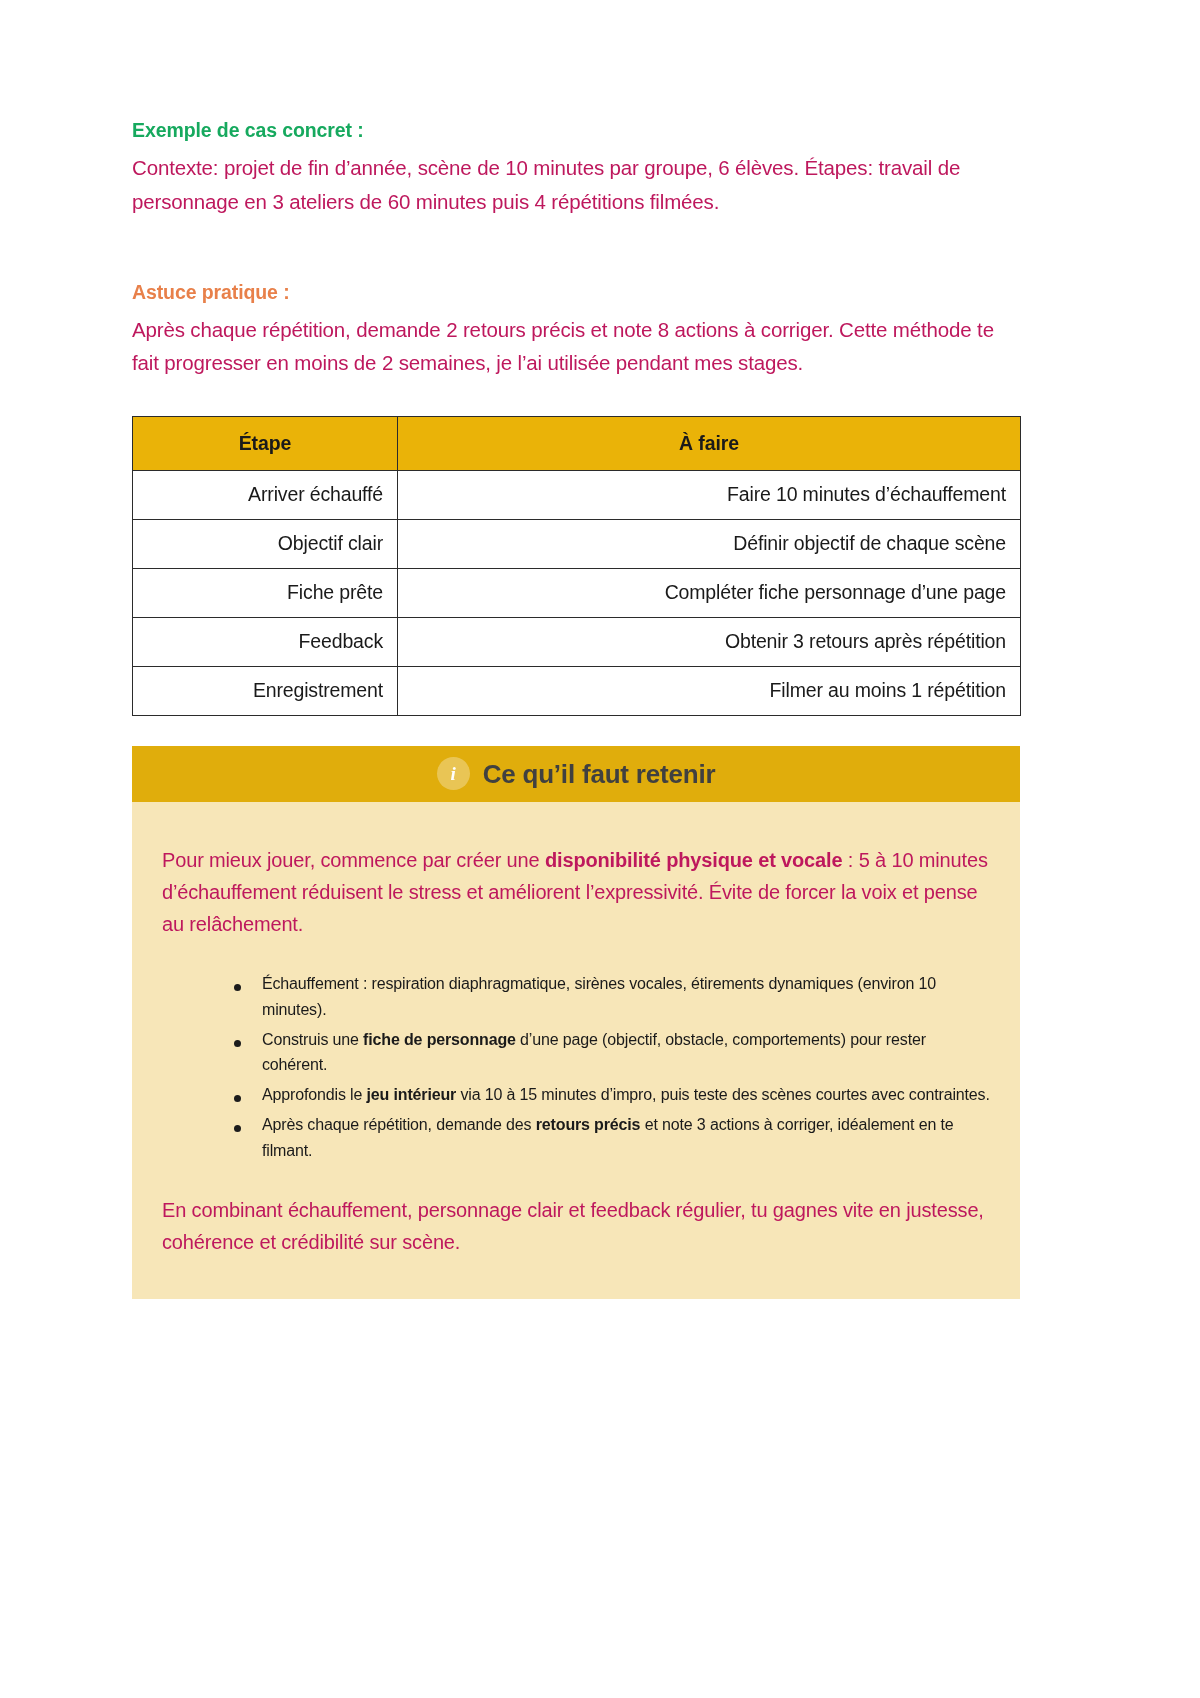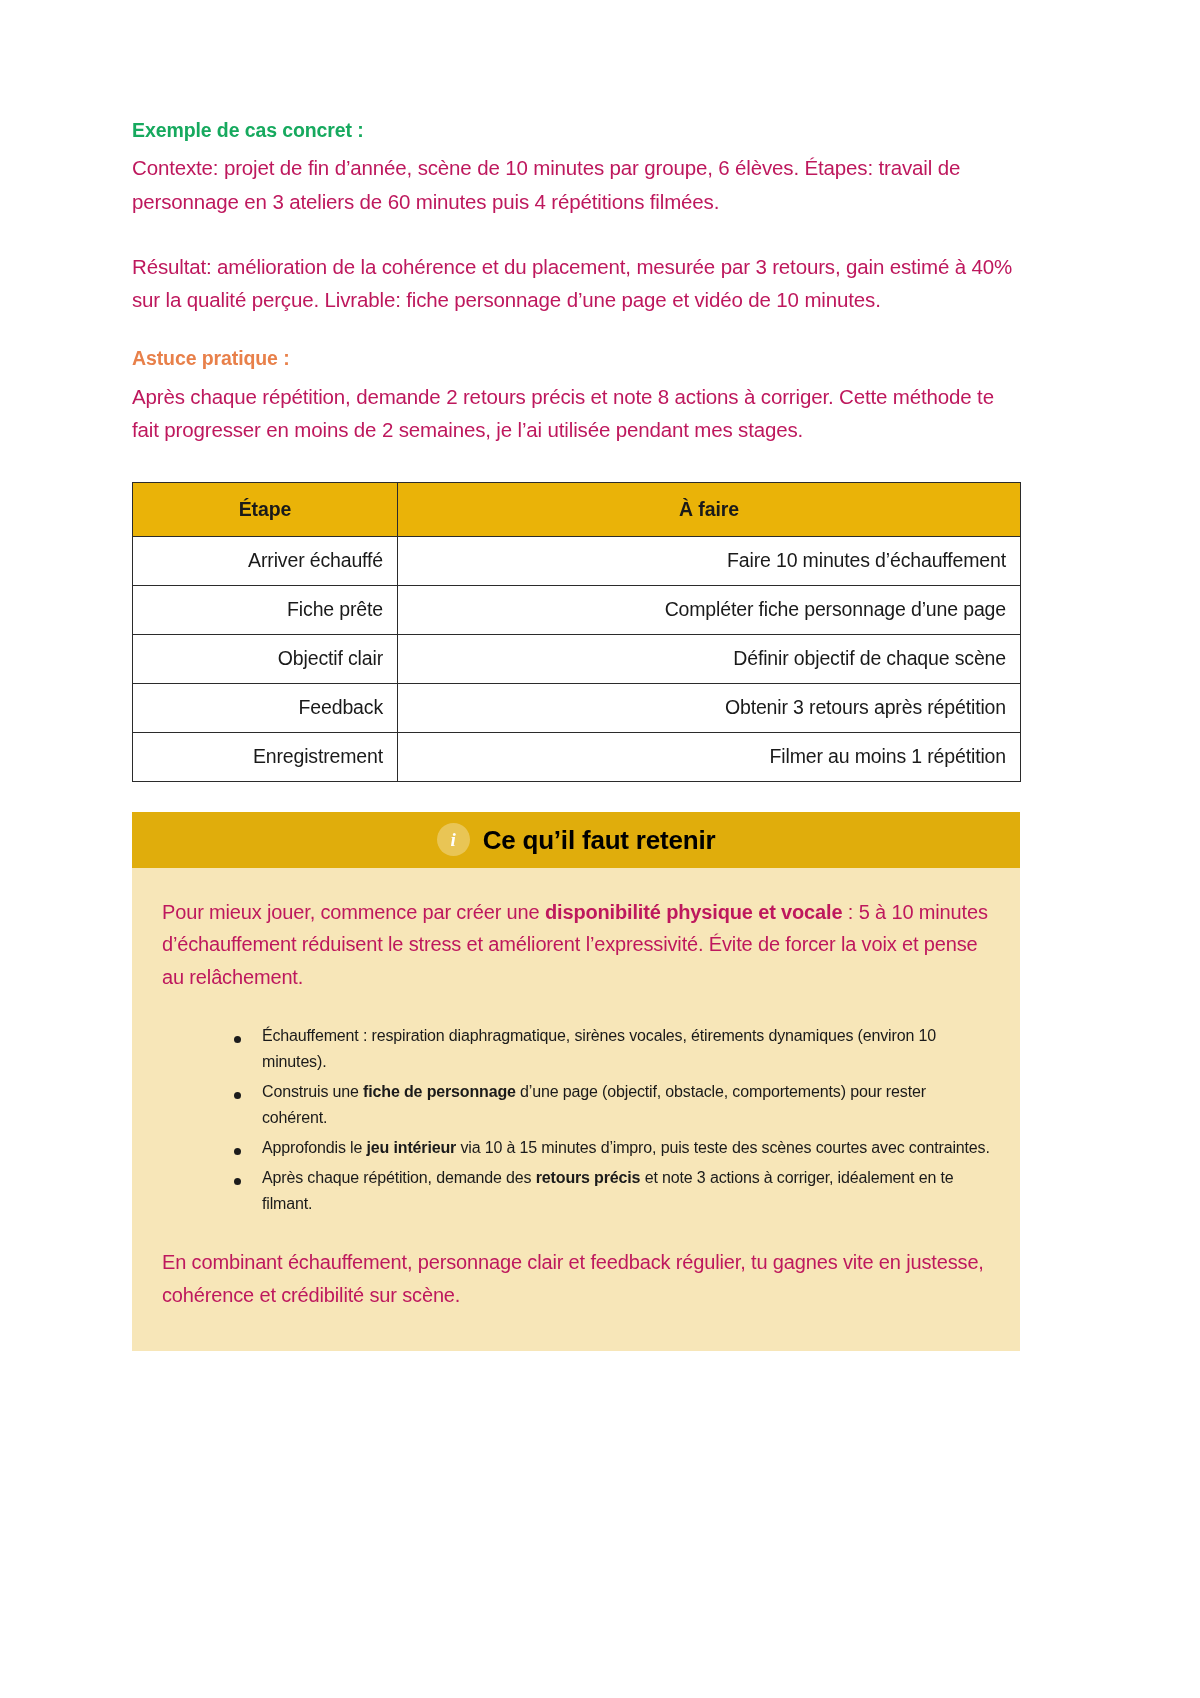--- a/index.html
+++ b/index.html
@@ -111,28 +111,28 @@
     align-items: center;
     justify-content: center;
     color: #ffffff;
     font-size: 19px;
     font-weight: bold;
     font-style: italic;
     font-family: "Liberation Serif", serif;
     line-height: 1;
   }
   .callout-title {
-    color: #000000;
+    color: #404040;
     font-size: 26px;
     font-weight: bold;
     letter-spacing: -0.2px;
     line-height: 1;
   }
   .callout-body {
-    padding: 28px 30px 40px 30px;
+    padding: 42px 30px 40px 30px;
     border-radius: 7px;
   }
   .callout-body .para {
     font-size: 20px;
     line-height: 1.62;
   }
   .callout-list {
     margin: 30px 0 0 0;
     padding: 0 0 0 58px;
     list-style: none;
@@ -162,21 +162,20 @@
 </style>
 </head>
 <body>
 
 <div class="page">
   <div class="content">
 
     <h3 class="heading-green">Exemple de cas concret :</h3>
     <p class="para">Contexte: projet de fin d’année, scène de 10 minutes par groupe, 6 élèves. Étapes: travail de personnage en 3 ateliers de 60 minutes puis 4 répétitions filmées.</p>
     <div class="gap-lg"></div>
-    <p class="para">Résultat: amélioration de la cohérence et du placement, mesurée par 3 retours, gain estimé à 40% sur la qualité perçue. Livrable: fiche personnage d’une page et vidéo de 10 minutes.</p>
 
     <div class="gap-md"></div>
 
     <h3 class="heading-orange">Astuce pratique :</h3>
     <p class="para">Après chaque répétition, demande 2 retours précis et note 8 actions à corriger. Cette méthode te fait progresser en moins de 2 semaines, je l’ai utilisée pendant mes stages.</p>
 
     <div class="table-wrap">
       <table class="steps">
         <colgroup>
             <col class="c1">
@@ -187,26 +186,26 @@
             <th>Étape</th>
             <th>À faire</th>
           </tr>
         </thead>
         <tbody>
           <tr>
             <td>Arriver échauffé</td>
             <td>Faire 10 minutes d’échauffement</td>
           </tr>
           <tr>
+            <td>Objectif clair</td>
+            <td>Définir objectif de chaque scène</td>
+          </tr>
+          <tr>
             <td>Fiche prête</td>
             <td>Compléter fiche personnage d’une page</td>
-          </tr>
-          <tr>
-            <td>Objectif clair</td>
-            <td>Définir objectif de chaque scène</td>
           </tr>
           <tr>
             <td>Feedback</td>
             <td>Obtenir 3 retours après répétition</td>
           </tr>
           <tr>
             <td>Enregistrement</td>
             <td>Filmer au moins 1 répétition</td>
           </tr>
         </tbody>

